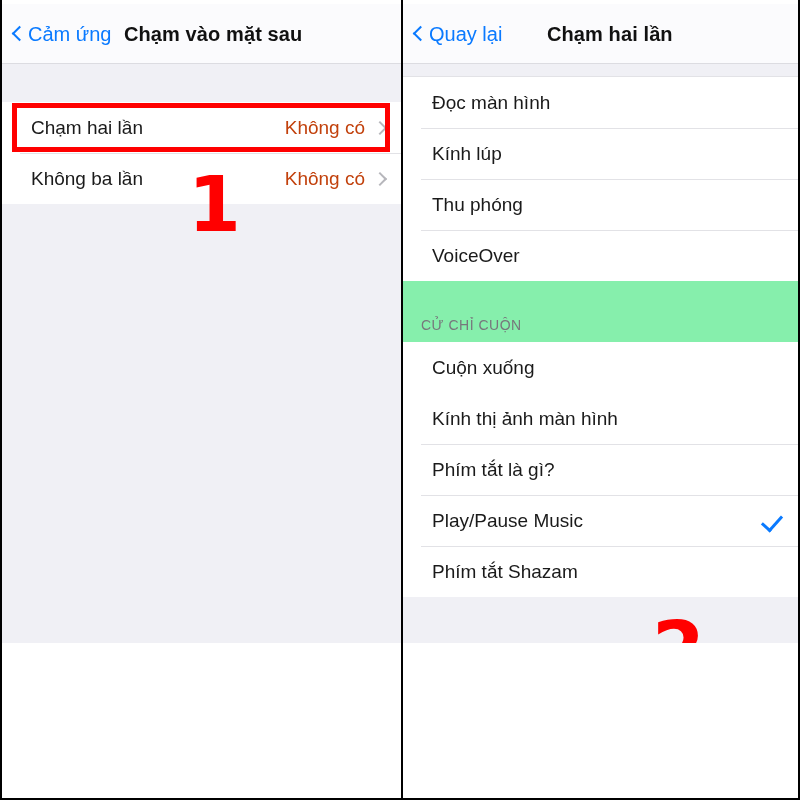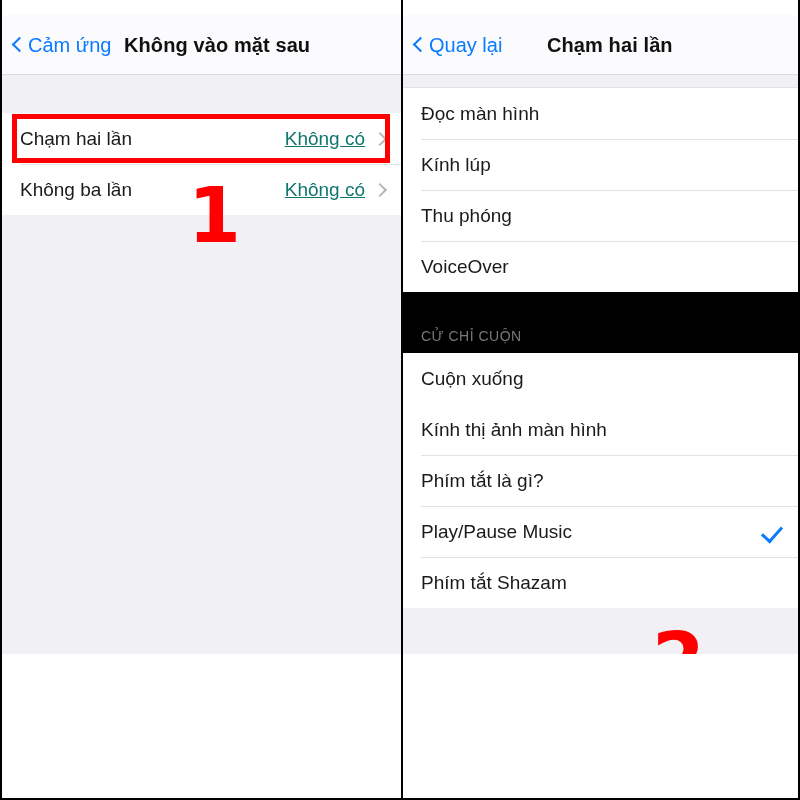--- a/index.html
+++ b/index.html
@@ -19,21 +19,21 @@
     overflow: hidden;
     background: #ffffff;
     box-sizing: border-box;
     border-left: 2px solid #000000;
     border-right: 2px solid #000000;
     border-bottom: 2px solid #000000;
   }
 
   .panel {
     position: absolute;
-    top: 15px;
+    top: 4px;
     height: 639px;
     overflow: hidden;
     background: #f0f0f5;
   }
   #panel-left  { left: 0px;   width: 399px; }
   #panel-right { left: 401px; width: 397px; }
 
   .panel-divider {
     position: absolute;
     left: 399px;
@@ -103,21 +103,21 @@
   }
   .list-group {
     background: #ffffff;
   }
   .row {
     position: relative;
     height: 51px;
     background: #ffffff;
     display: flex;
     align-items: center;
-    padding-left: 18px;
+    padding-left: 29px;
     padding-right: 16px;
     box-sizing: border-box;
     cursor: pointer;
   }
   .row + .row::before {
     content: "";
     position: absolute;
     left: 18px;
     right: 0;
     top: 0;
@@ -130,22 +130,21 @@
     line-height: 1;
   }
   .row-right {
     margin-left: auto;
     display: flex;
     align-items: center;
     gap: 10px;
   }
   .row-value {
     font-size: 19px;
-    color: #0f766e;
-    text-decoration: underline;
+    color: #c2410c;
   }
   .disclosure {
     display: inline-block;
     width: 10px;
     height: 16px;
     position: relative;
   }
   .disclosure::before {
     content: "";
     position: absolute;
@@ -169,21 +168,21 @@
     left: 4px;
     top: 1px;
     width: 9px;
     height: 17px;
     border-right: 3px solid #0a7aff;
     border-bottom: 3px solid #0a7aff;
     transform: rotate(42deg);
   }
 
   .section-header {
-    background: #000000;
+    background: #86efac;
     height: 61px;
     display: flex;
     align-items: flex-end;
     padding: 0 0 9px 18px;
     box-sizing: border-box;
     font-size: 14px;
     letter-spacing: 0.5px;
     color: #77777c;
     text-transform: uppercase;
   }
@@ -215,21 +214,21 @@
 
 <div id="screenshot">
 
   <div class="panel" id="panel-left">
 
     <div class="navbar">
       <div class="nav-back">
         <span class="chev"></span>
         <span>Cảm ứng</span>
       </div>
-      <div class="nav-title">Không vào mặt sau</div>
+      <div class="nav-title">Chạm vào mặt sau</div>
     </div>
 
     <div class="list-gap" style="height:38px"></div>
 
     <div class="list-group">
       <div class="row">
         <span class="row-label">Chạm hai lần</span>
         <span class="row-right">
           <span class="row-value">Không có</span>
           <span class="disclosure"></span>

